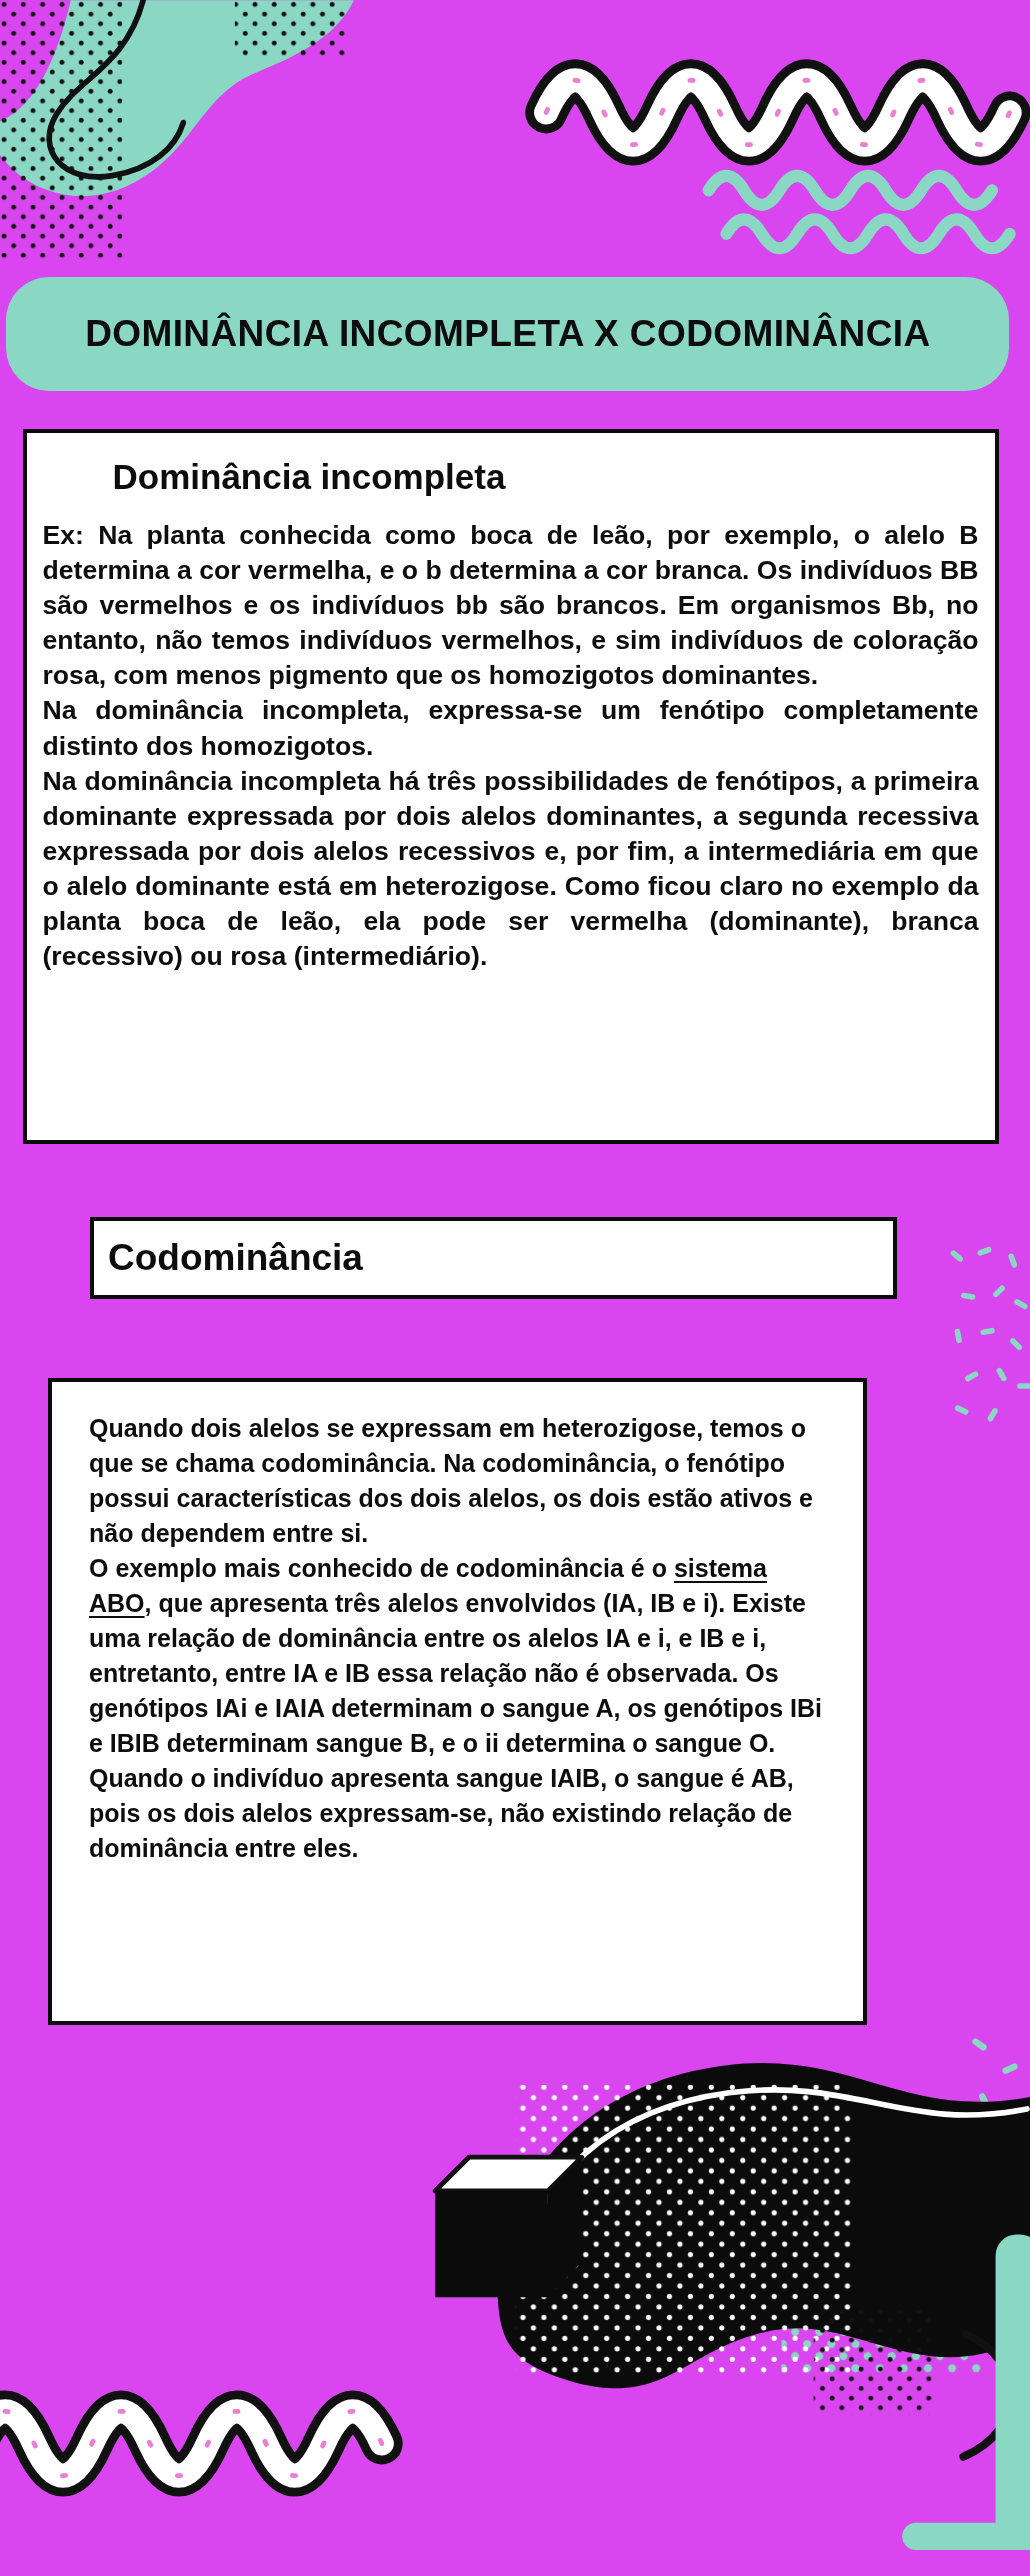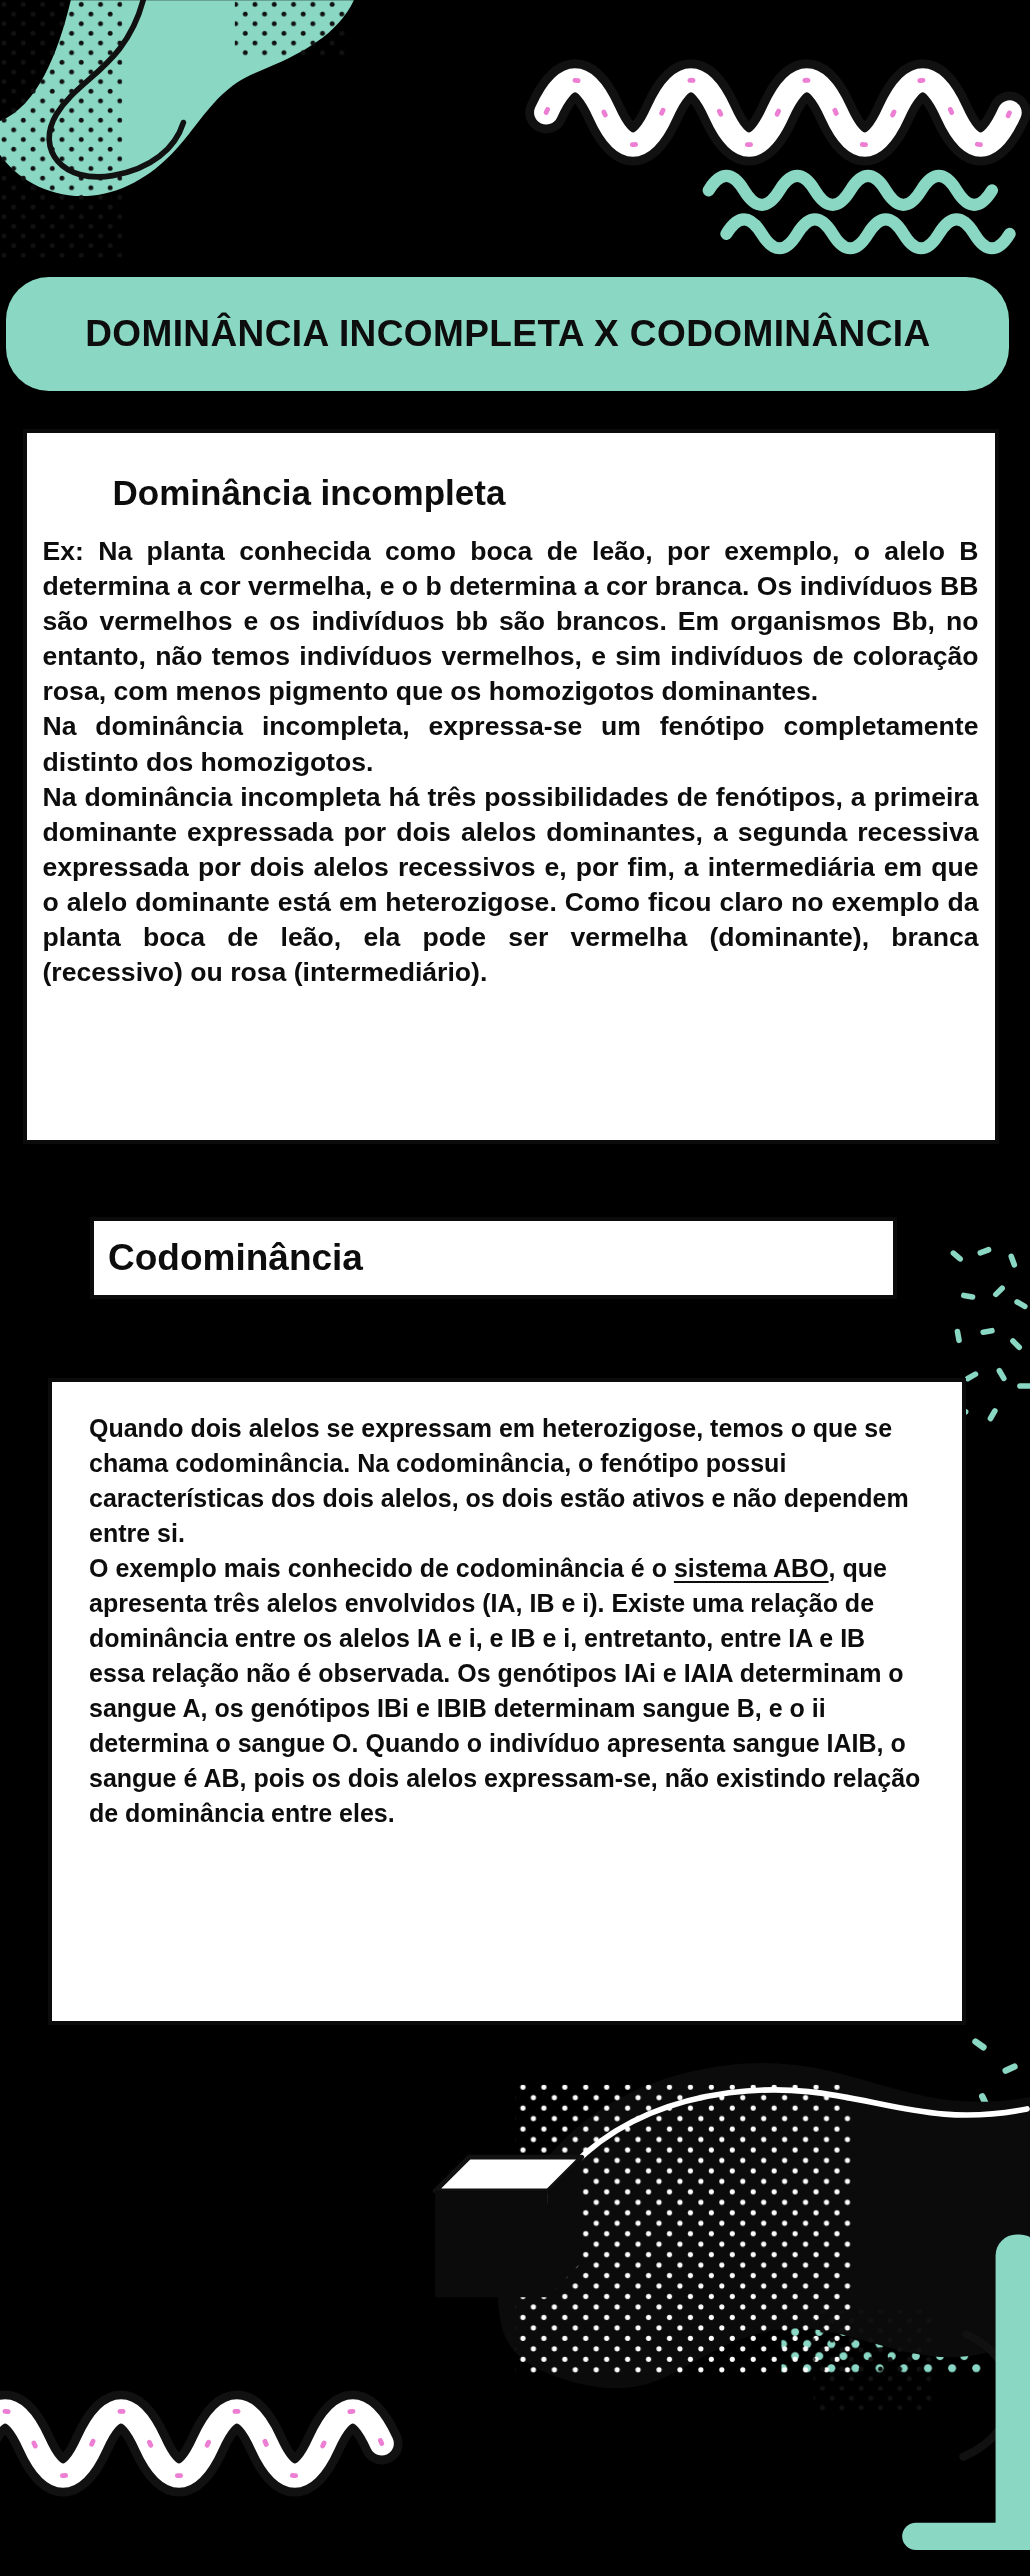--- a/index.html
+++ b/index.html
@@ -6,21 +6,21 @@
     --mint:#8AD7C3;
     --black:#0B0B0B;
     --pink:#EC7FD3;
   }
   *{box-sizing:border-box;}
   html,body{margin:0;padding:0;}
   body{background:#fff;}
   .page{
     position:relative;
     width:1030px;height:2576px;
-    background:#000000;
+    background:#d946ef;
     overflow:hidden;
     font-family:"Liberation Sans",sans-serif;
     color:#0d0d0d;
   }
   .deco{position:absolute;z-index:0;}
   .deco-top-left{left:0;top:0;}
   .deco-top-right{left:522px;top:32px;}
   .deco-teal-waves{left:699px;top:158px;}
   .deco-dashes{left:945px;top:1245px;}
   .deco-bottom-right{left:403px;top:1988px;}
@@ -45,41 +45,41 @@
     color:#0d0d0d;
   }
 
   .box{
     position:absolute;z-index:1;
     background:#fff;
     border:4.8px solid var(--black);
   }
   .box-incompleta{
     left:22.5px;top:429px;width:976px;height:715px;
-    padding:40px 16px 16px 16px;
+    padding:24px 16px 16px 16px;
   }
   .box-incompleta h2{
     margin:0 0 21px 70px;
     font-size:35px;font-weight:700;
   }
   .box-incompleta p{
     margin:0;
     font-size:26.6px;line-height:1.32;font-weight:700;
     text-align:justify;
   }
   .box-codo-title{
     left:90px;top:1217px;width:807px;height:82px;
     display:flex;align-items:center;
     padding-left:14px;
   }
   .box-codo-title h2{
     margin:0;font-size:37px;font-weight:700;
   }
   .box-codo-body{
-    left:48px;top:1378px;width:918px;height:647px;
+    left:48px;top:1378px;width:819px;height:647px;
     padding:29px 37px;
   }
   .box-codo-body p{
     margin:0;
     font-size:25px;line-height:1.4;font-weight:700;
     text-align:left;
   }
   .u{
     text-decoration:underline;
     text-decoration-thickness:2.4px;

